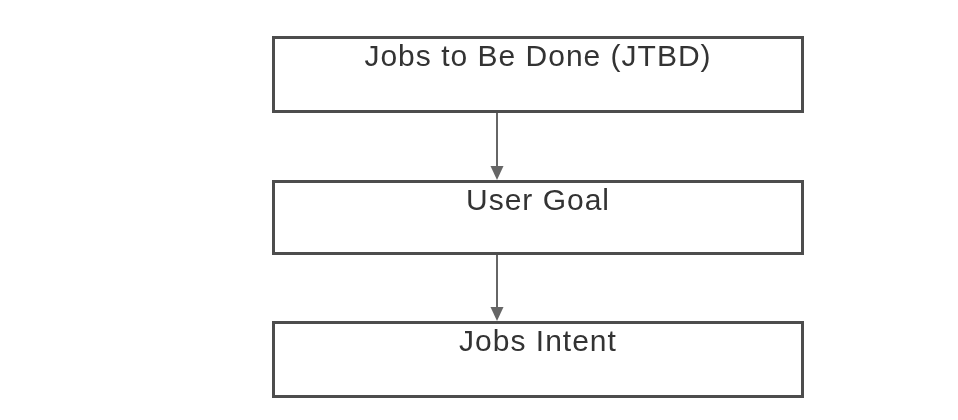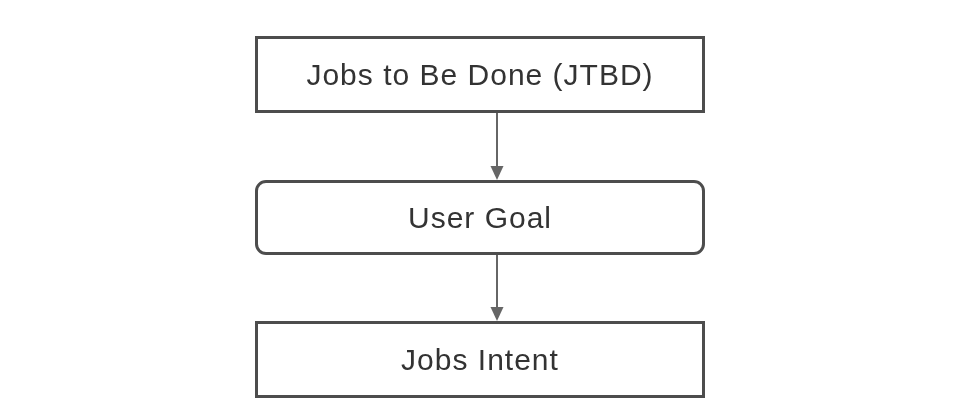--- a/index.html
+++ b/index.html
@@ -17,38 +17,37 @@
   }
   .canvas {
     position: relative;
     width: 958px;
     height: 420px;
     background: var(--background);
     overflow: hidden;
   }
   .node {
     position: absolute;
-    left: 255px;
-    width: 450px;
+    left: 272px;
+    width: 532px;
     box-sizing: border-box;
     background: var(--node-fill);
     border: 3px solid var(--node-border);
     display: flex;
-    align-items: center;
     justify-content: center;
   }
   .node-label {
     font-size: 30px;
     font-weight: 400;
     letter-spacing: 1px;
     color: var(--text);
     white-space: nowrap;
   }
   .node-1 { top: 36px;  height: 77px; }
-  .node-2 { top: 180px; height: 75px; border-radius: 11px; }
+  .node-2 { top: 180px; height: 75px; }
   .node-3 { top: 321px; height: 77px; }
   .arrow {
     position: absolute;
     left: 488px;
     display: block;
   }
   .arrow-1 { top: 113px; }
   .arrow-2 { top: 255px; }
   .arrow line    { stroke: var(--arrow); stroke-width: 2; }
   .arrow polygon { fill: var(--arrow); }

